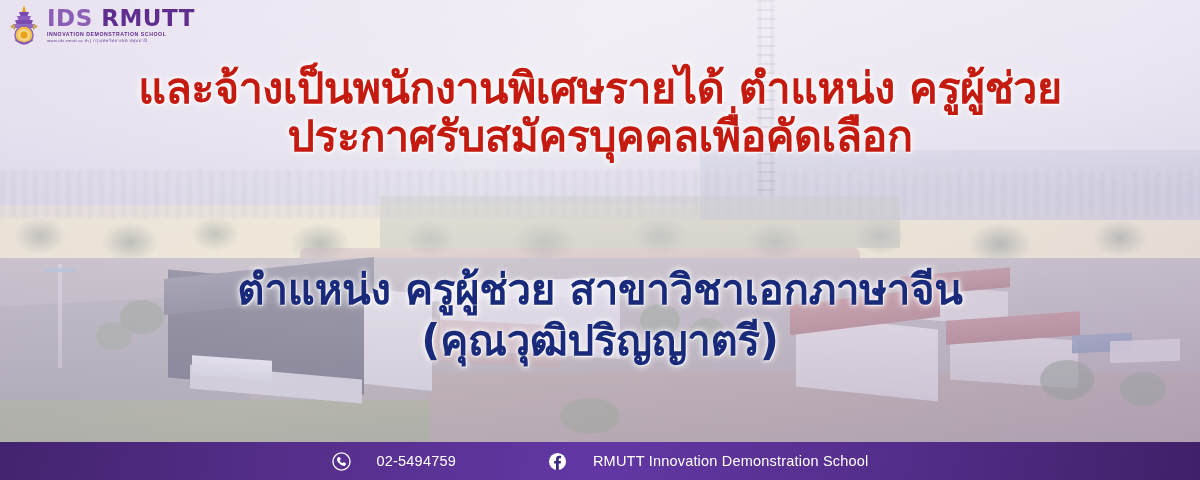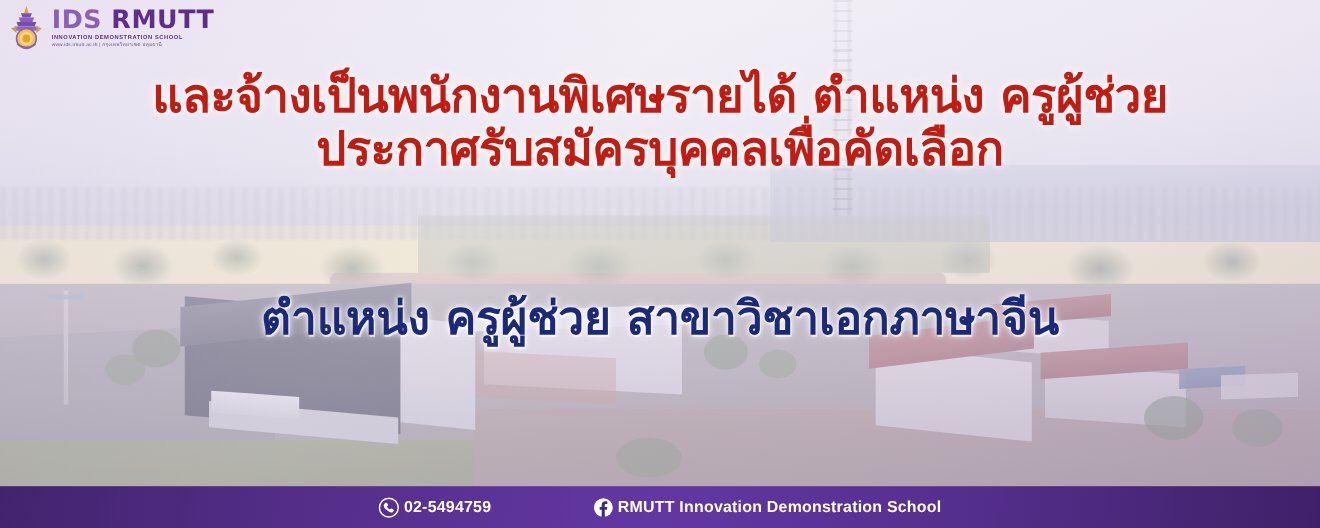--- a/index.html
+++ b/index.html
@@ -399,24 +399,24 @@
       #3f2068 100%);
     display: flex;
     align-items: center;
     justify-content: center;
     gap: 92px;
     z-index: 8;
   }
   .footer-item {
     display: flex;
     align-items: center;
-    gap: 4px;
+    gap: 26px;
     color: #ffffff;
     font-size: 14.5px;
-    font-weight: 700;
+    font-weight: 400;
     letter-spacing: .2px;
     white-space: nowrap;
   }
   .fi-icon {
     width: 19px; height: 19px;
     flex: 0 0 auto;
     display: block;
   }
 </style>
 </head>
@@ -497,20 +497,21 @@
     </div>
   </div>
 
   <div class="headline">
     <div class="headline-line">และจ้างเป็นพนักงานพิเศษรายได้ ตำแหน่ง ครูผู้ช่วย</div>
     <div class="headline-line">ประกาศรับสมัครบุคคลเพื่อคัดเลือก</div>
   </div>
 
   <div class="subhead">
     <div class="subhead-line">ตำแหน่ง ครูผู้ช่วย สาขาวิชาเอกภาษาจีน</div>
+    <div class="subhead-line">(คุณวุฒิปริญญาตรี)</div>
   </div>
 
   <div class="footer">
 
     <div class="footer-item">
       <svg class="fi-icon" viewBox="0 0 20 20" aria-hidden="true">
         <circle cx="10" cy="10" r="9" fill="none" stroke="#ffffff" stroke-width="1.4"></circle>
         <path d="M6.4 5.6c.5-.5 1.2-.5 1.6 0l1 1.2c.35.45.3 1-.1 1.4l-.5.5c-.2.2-.2.45-.05.7.5.9 1.3 1.7 2.2 2.2.25.15.5.15.7-.05l.5-.5c.4-.4.95-.45 1.4-.1l1.2 1c.5.4.5 1.1 0 1.6l-.6.6c-.5.5-1.25.7-1.95.45-1.5-.5-2.9-1.4-4.05-2.55C6.6 11.45 5.7 10.05 5.2 8.55c-.25-.7-.05-1.45.45-1.95z" fill="#ffffff"></path>
       </svg>
       <span>02-5494759</span>

